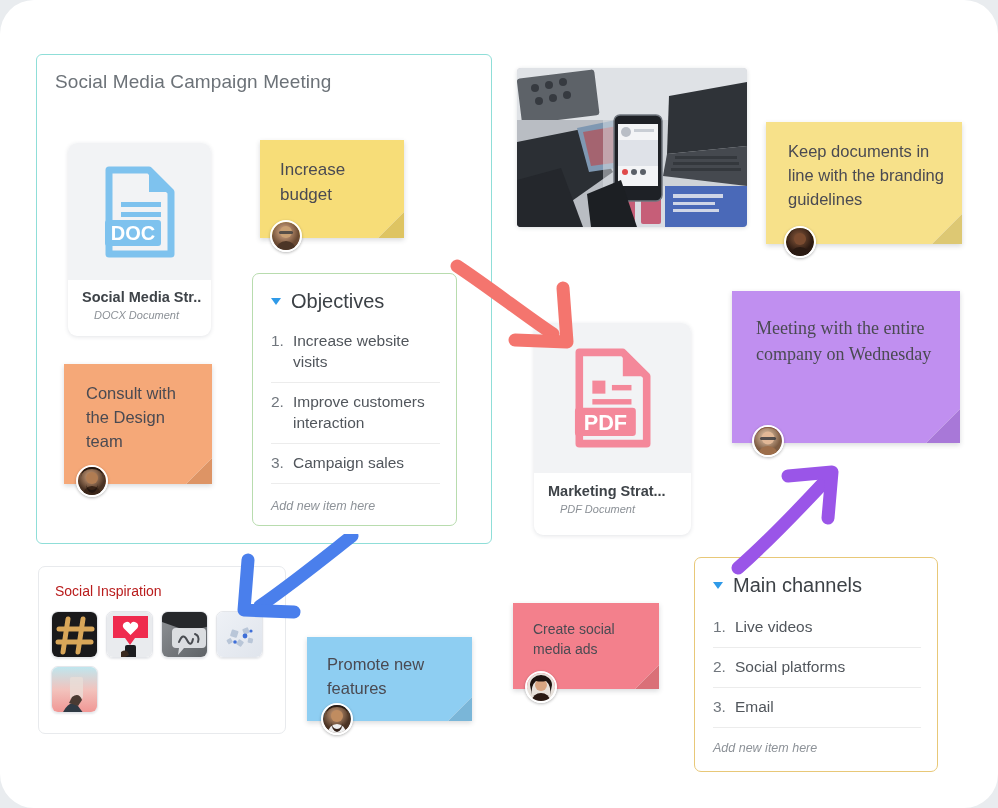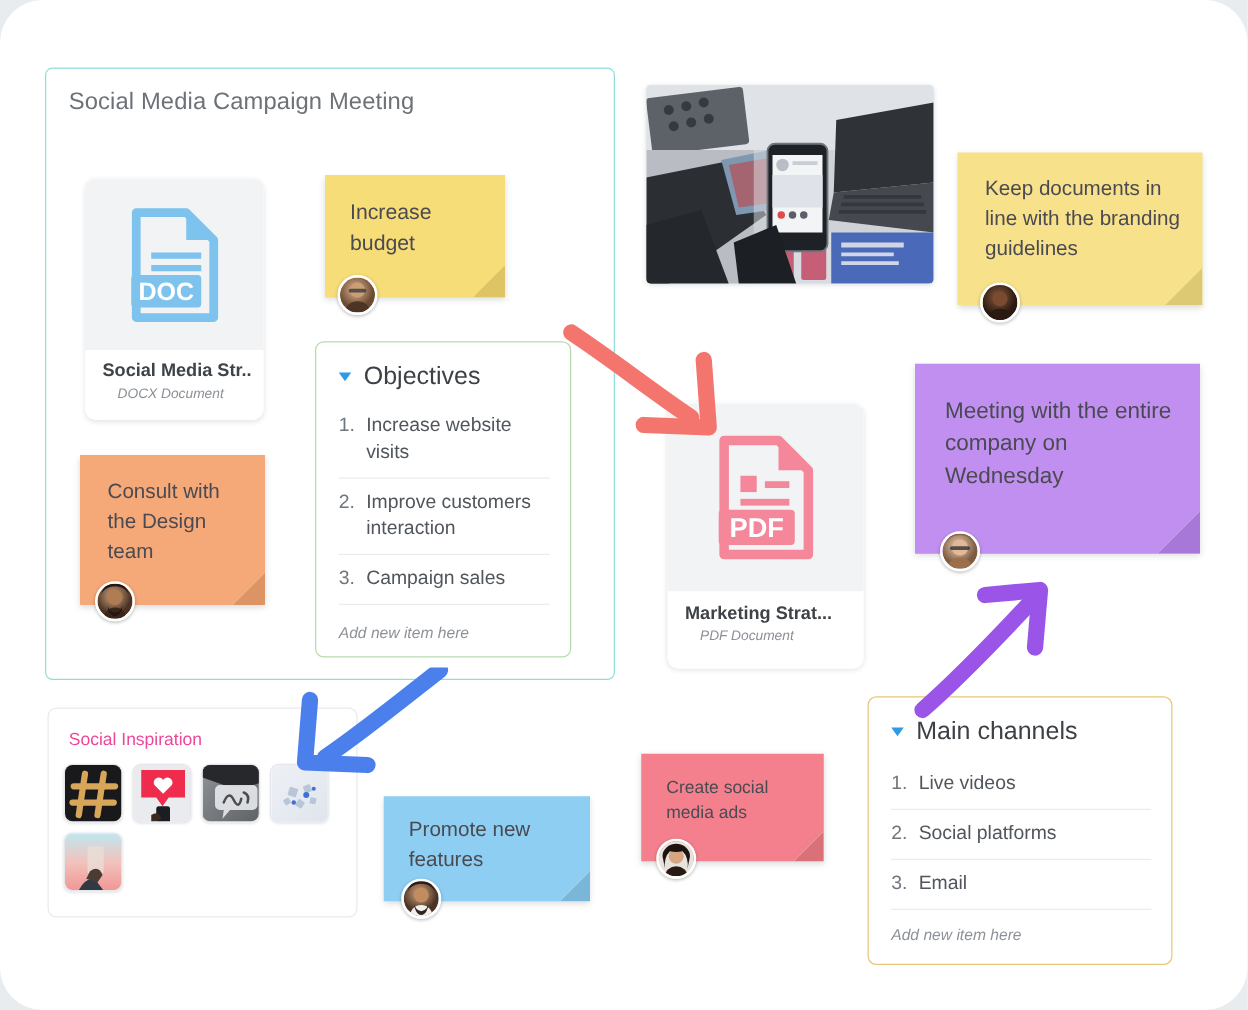--- a/index.html
+++ b/index.html
@@ -44,21 +44,21 @@
   
   .panel {
     border: 1px solid #e8eaed;
     border-radius: 7px;
     background: #ffffff;
   }
   .panel-title {
     position: absolute;
     left: 16px; top: 16px;
     font-size: 14px;
-    color: #ec4899;
+    color: #b91c1c;
     white-space: nowrap;
   }
 
   
   .sticky {
     box-shadow: 0 2px 5px rgba(40,50,60,.18);
     overflow: visible;
   }
   .sticky .sticky-body {
     position: absolute;
@@ -352,21 +352,21 @@
       <svg width="28" height="28" viewBox="0 0 28 28">
           <circle cx="14" cy="14" r="14" fill="url(#avC)"></circle>
           <circle cx="14" cy="11" r="6" fill="#b07c52"></circle>
           <path d="M5 28 a9 9 0 0 1 18 0 Z" fill="#3a2518"></path>
           <path d="M3 10 a11 8 0 0 1 22 0 a11 11 0 0 0 -22 0 Z" fill="#241710"></path>
           <path d="M8 16 a6 7 0 0 0 12 0 a6 10 0 0 1 -12 0 Z" fill="#241710"></path>
         </svg>
     </div>
   </div>
 
-  <div class="node sticky" style="left:732px; top:291px; width:228px; height:152px; background:#c08ff0;">
+  <div class="node sticky" style="left:732px; top:291px; width:228px; height:152px; background:#c08ff0;font-family:Liberation Serif, serif;">
     <div class="sticky-body">
       <div class="sticky-text" style="left:24px; top:24px; right:18px; font-size:18px;">Meeting with the entire company on Wednesday</div>
       <div class="fold" style="border-right:34px solid #ffffff; border-top:34px solid transparent;"></div>
       <div style="position:absolute; right:0; bottom:0; width:0; height:0; border-left:34px solid transparent; border-bottom:34px solid #a878d8;"></div>
     </div>
     <div class="avatar" style="left:20px; bottom:-14px; width:28px; height:28px;">
       <svg width="28" height="28" viewBox="0 0 28 28">
           <circle cx="14" cy="14" r="14" fill="url(#avD)"></circle>
           <circle cx="14" cy="11" r="6.5" fill="#e2b896"></circle>
           <path d="M4 28 a10 9 0 0 1 20 0 Z" fill="#9d6e4a"></path>

